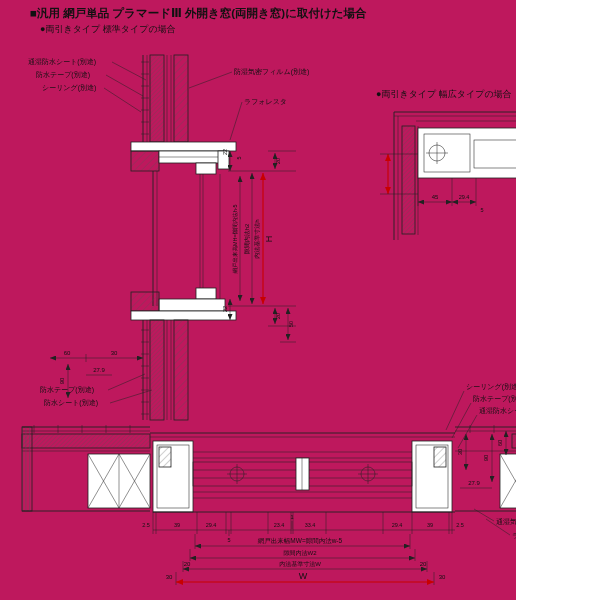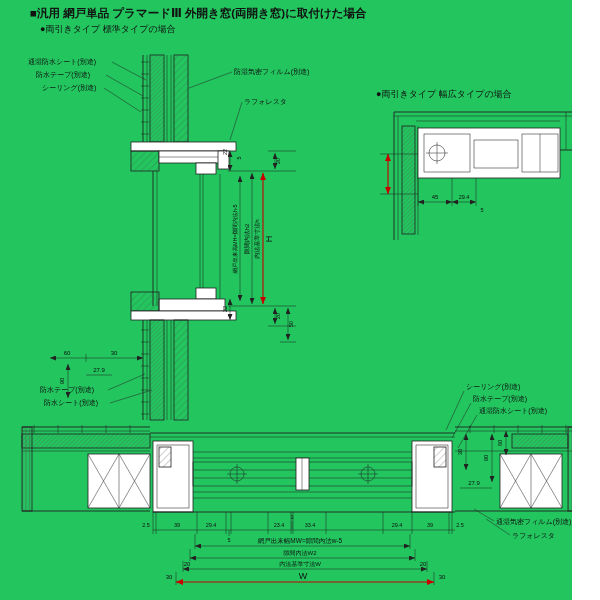--- a/index.html
+++ b/index.html
@@ -1,16 +1,16 @@
 <!DOCTYPE html>
 <html><head>
 <meta charset="utf-8">
 <style>
   html,body{margin:0;padding:0;background:#fff}
-  .canvas{width:572px;height:600px;position:relative;background:#22c55e;overflow:hidden}
+  .canvas{width:516px;height:600px;position:relative;background:#be185d;overflow:hidden}
   svg{display:block}
   svg text{fill:#111;font-family:"Liberation Sans","DejaVu Sans",sans-serif}
   .title{font-size:11.5px;font-weight:bold}
   .subtitle{font-size:9px}
   .lbl{font-size:7px}
   .dim{font-size:6px}
   .dims{font-size:5.5px}
   .dim65{font-size:6.5px}
   .big{font-size:9px}
   .mid{text-anchor:middle}

